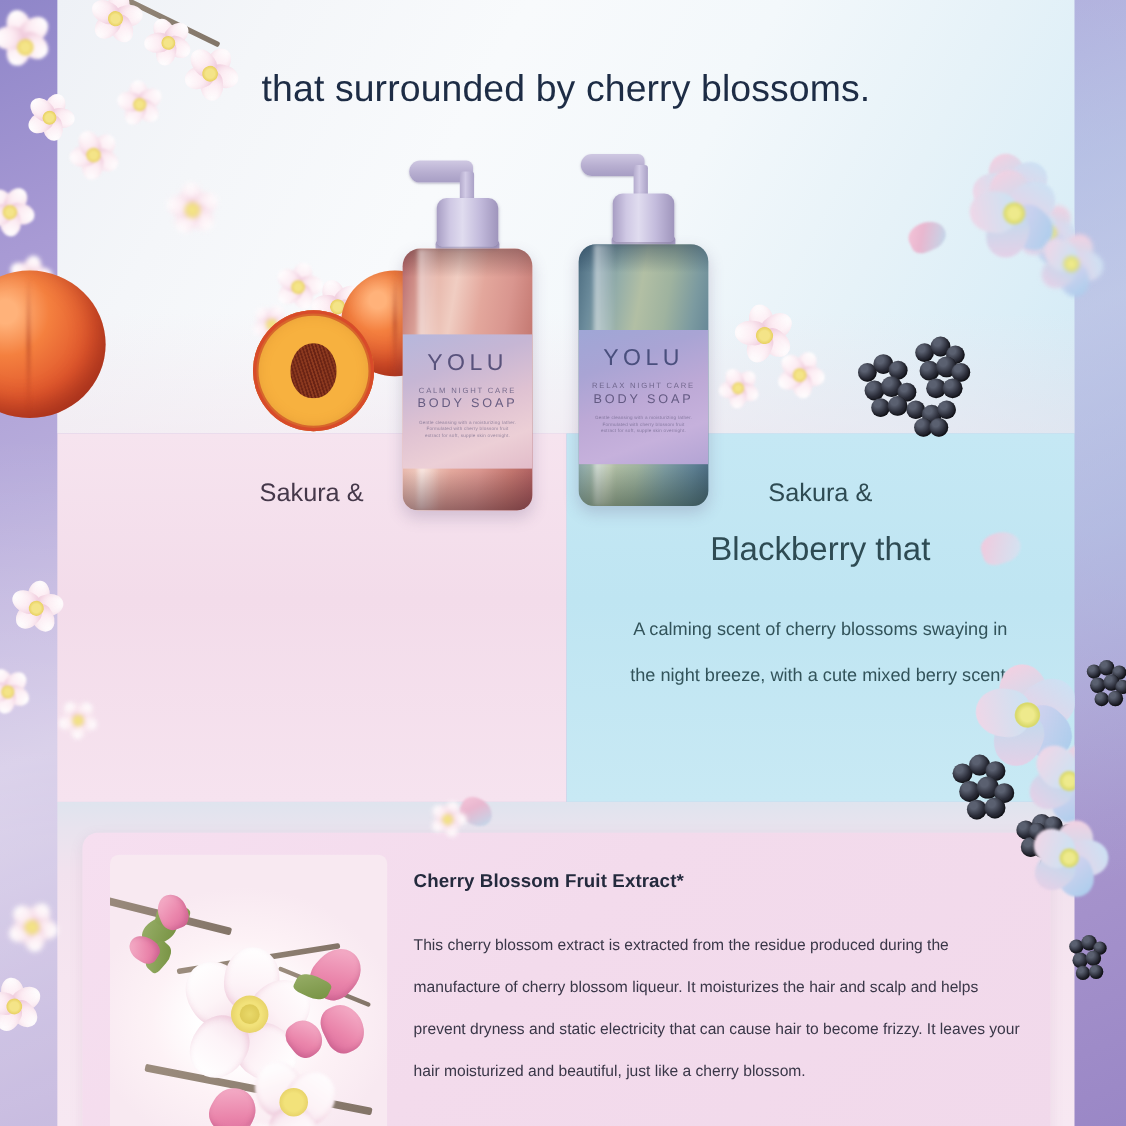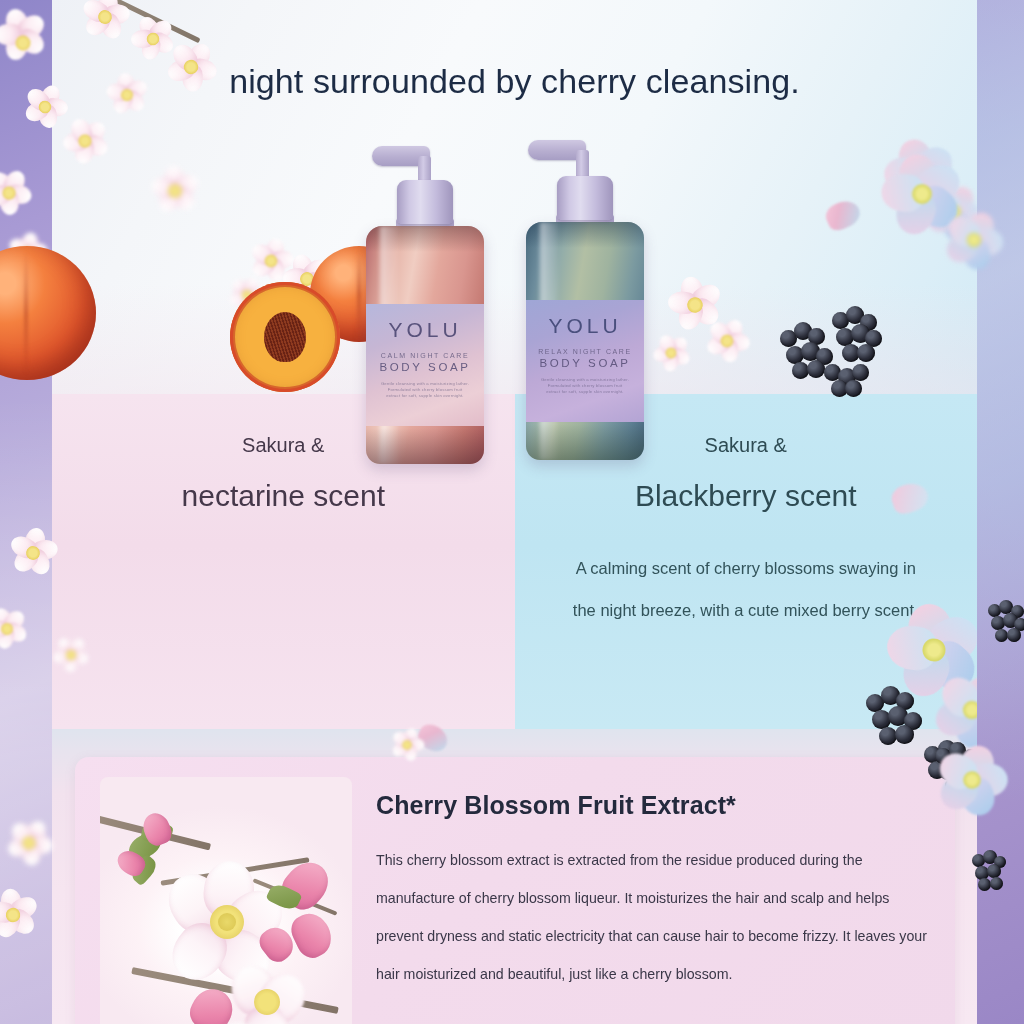--- a/index.html
+++ b/index.html
@@ -167,21 +167,21 @@
   .base {
     position:absolute; left:0; right:0; bottom:0; height:36px;
     background:linear-gradient(to top, rgba(60,25,35,.45), rgba(60,25,35,0));
   }
   .body.blueb .base {
     background:linear-gradient(to top, rgba(40,60,45,.45), rgba(40,60,45,0));
   }
 
   
   .scent { position:absolute; left:0; right:0; top:40px; text-align:center; }
-  .scent .t1 { font-size:20px; font-weight:400; }
+  .scent .t1 { font-size:23px; font-weight:400; }
   .scent .t2 { font-size:30px; font-weight:400; margin-top:22px; }
   .scent .desc { margin-top:34px; font-size:16.5px; line-height:42px; }
   .half.pink .t1, .half.pink .t2 { color:#45384a; }
   .half.pink .desc { color:#4b3e4c; }
   .half.blue .t1, .half.blue .t2 { color:#2e4b53; }
   .half.blue .desc { color:#32535a; }
   .half.pink .scent .desc { padding:0 38px; }
   .half.blue .scent .desc { padding:0 58px; }
 
   
@@ -193,21 +193,21 @@
   }
   .extract-photo {
     position:absolute; left:25px; top:20px; width:252px; height:268px;
     border-radius:8px; overflow:hidden;
     background:
       radial-gradient(ellipse 55% 45% at 48% 56%, #ffffff 0 30%, #fdf2f6 60%, #f8e9f1 100%),
       linear-gradient(to bottom,#fdfbfc,#f6eef3);
   }
   .extract-title {
     position:absolute; left:301px; top:34px;
-    font-size:25px; font-weight:700; color:#242a3d; letter-spacing:.1px;
+    font-size:17px; font-weight:700; color:#242a3d; letter-spacing:.1px;
   }
   .extract-body {
     position:absolute; left:301px; top:84px; width:560px;
     font-size:14.2px; line-height:38px; color:#3a3748; font-weight:400;
   }
   .cb-branch {
     position:absolute; background:linear-gradient(to right,#8a7a68,#6e5f4f);
     border-radius:2px; opacity:.85;
   }
   .petal {
@@ -452,27 +452,26 @@
   </div>
 
   <div id="panel">
 
     <div class="hero"></div>
 
     <div class="split">
       <div class="half pink">
         <div class="scent">
           <div class="t1">Sakura &amp;</div>
-          <div class="t2">nectarine scent</div>
         </div>
       </div>
       <div class="half blue">
         <div class="scent">
           <div class="t1">Sakura &amp;</div>
-          <div class="t2">Blackberry scent</div>
+          <div class="t2">Blackberry that</div>
           <div class="desc">A calming scent of cherry blossoms swaying in the night breeze, with a cute mixed berry scent.</div>
         </div>
       </div>
     </div>
 
     <div class="bottom">
       <div class="extract-card">
 
         <div class="extract-photo">
 
@@ -506,21 +505,21 @@
           <div class="flower-center" style="left:154px;top:212px;width:26px;height:26px;"></div>
           <div class="bud" style="left:92px;top:212px;width:40px;height:42px;transform:rotate(28deg);"></div>
           <div class="petal blur2" style="left:118px;top:246px;width:38px;height:30px;transform:rotate(-14deg);background:linear-gradient(to bottom,#ffffff,#fbeef4);"></div>
         </div>
 
         <div class="extract-title">Cherry Blossom Fruit Extract*</div>
         <div class="extract-body">This cherry blossom extract is extracted from the residue produced during the manufacture of cherry blossom liqueur. It moisturizes the hair and scalp and helps prevent dryness and static electricity that can cause hair to become frizzy. It leaves your hair moisturized and beautiful, just like a cherry blossom.</div>
       </div>
     </div>
 
-    <div class="hero-line2" style="z-index:12;">night surrounded by cherry cleansing.</div>
+    <div class="hero-line2" style="z-index:12;">that surrounded by cherry blossoms.</div>
 
     <div class="decor" style="left:0;top:0;width:925px;height:420px;z-index:9;">
 
       <div class="cb-branch" style="left:24px;top:10px;width:130px;height:5px;transform:rotate(26deg);"></div>
       <div class="sakura" style="left:30px;top:-6px;transform:scale(1.15) rotate(10deg);">
           <i></i>
           <i></i>
           <i></i>
           <i></i>
           <i></i>

